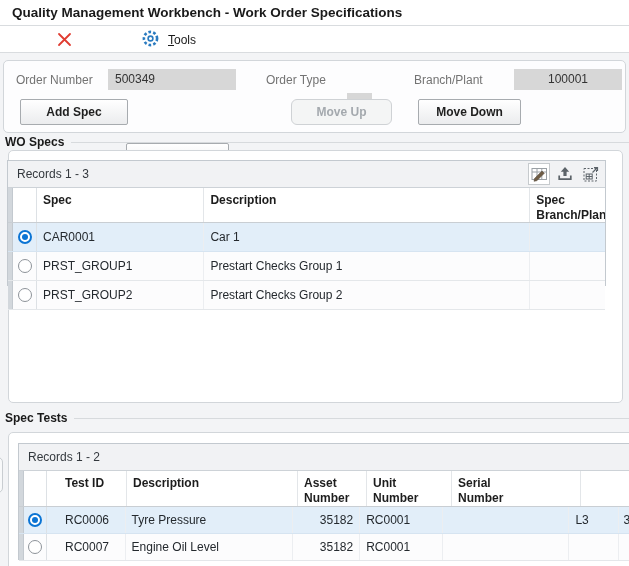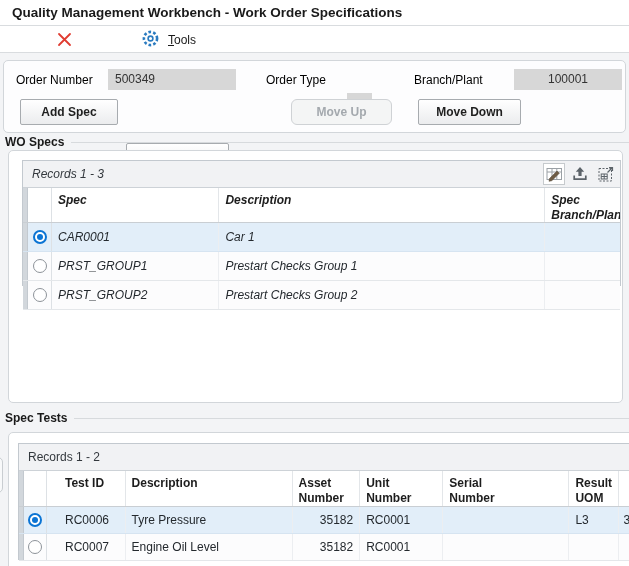--- a/index.html
+++ b/index.html
@@ -24,21 +24,21 @@
   }
   .tb-close{ position:absolute; left:56px; top:5px; width:20px; height:18px; cursor:pointer; }
   .tb-tools{ position:absolute; left:141px; top:3px; display:flex; align-items:center; gap:8px; cursor:pointer; }
   .tools-label{ color:#1a1a1a; }
   .tools-label .uline{ text-decoration:underline; }
   
   .panel{
     position:absolute; background:#fdfdfe; border:1px solid #d2d6da; border-radius:5px;
   }
   #form-panel{ left:3px; top:60px; width:623px; height:73px; }
-  .fld-label{ position:absolute; top:70px; height:20px; line-height:20px; color:#000000;text-align:right; }
+  .fld-label{ position:absolute; top:70px; height:20px; line-height:20px; color:#737373;text-align:right; }
   .fld-input{
     position:absolute; top:69px; height:21px; line-height:21px;
     background:#d7d7d7; color:#333; padding:0 7px; white-space:nowrap; overflow:hidden;
   }
   .btn{
     position:absolute; top:99px; height:26px;
     background:linear-gradient(#ffffff,#ebecee);
     border:1px solid #a7abaf; border-radius:2px;
     font-family:"Liberation Sans", sans-serif;
     font-size:12px; font-weight:bold; color:#1f1f1f;
@@ -56,21 +56,21 @@
   .legend::after{ content:""; flex:1; border-top:1px solid #d7dadd; }
   
   #wospecs-box{ left:8px; top:150px; width:615px; height:253px; background:#fff; }
   #spectests-box{ left:8px; top:432px; width:629px; height:150px; background:#fff; border-radius:5px 0 0 0; }
   .edge-fragment{
     position:absolute; left:-9px; top:457px; width:12px; height:36px;
     border:1px solid #c9cdd1; border-radius:5px; background:#f8f9fa;
   }
   
   .grid{ position:absolute; background:#fff; border:1px solid #c3c9cf; }
-  #grid1{ left:22px; top:160px; width:599px; height:126px;font-style:italic; }
+  #grid1{ left:7px; top:160px; width:599px; height:126px; }
   #grid2{ left:18px; top:443px; width:621px; height:117px; border-right:none; }
   .records-bar{
     height:27px; background:#f1f2f4; border-bottom:1px solid #cdd2d7;
     display:flex; align-items:center; padding-left:9px; color:#33383d;
     position:relative;
   }
   .grid-icons{ position:absolute; right:3px; top:2px; display:flex; align-items:center; gap:4px; }
   .gicon{ width:22px; height:22px; display:flex; align-items:center; justify-content:center; cursor:pointer; }
   .gicon.boxed{ border:1px solid #c6cacd; background:#fff; }
   .hdr-row{ display:flex; background:#fff; border-bottom:1px solid #c9ced3; }
@@ -133,21 +133,21 @@
 
   <span class="fld-label" style="left:16px;">Order Number</span>
   <div class="fld-input" style="left:108px; width:128px;">500349</div>
 
   <span class="fld-label" style="left:266px;">Order Type</span>
   <div class="fld-input" style="left:347px; width:25px; justify-content:center; text-align:center; padding:16px 4px;margin-top:24px;">WM</div>
 
   <span class="fld-label" style="left:414px;">Branch/Plant</span>
   <div class="fld-input" style="left:514px; width:108px; text-align:center;">100001</div>
 
-  <button class="btn" style="left:20px;  width:98px;">Add Spec</button>
+  <button class="btn" style="left:20px;  width:108px;">Add Spec</button>
   <button class="btn" style="left:126px; width:103px;margin-top:44px;">Remove Spec</button>
   <button class="btn disabled" style="left:291px; width:101px;border-radius:6px;">Move Up</button>
   <button class="btn" style="left:418px; width:103px;">Move Down</button>
 
   <div class="legend" style="top:134px;">
     <span>WO Specs</span>
   </div>
   <div class="panel" id="wospecs-box"></div>
 
   <div class="grid" id="grid1">
@@ -228,22 +228,20 @@
       <div class="strip"></div>
       <div class="hdr-cell radiocell g2-radio"></div>
       <div class="hdr-cell g2-test">Test ID</div>
       <div class="hdr-cell g2-desc">Description</div>
       <div class="hdr-cell g2-asset">Asset
 Number</div>
       <div class="hdr-cell g2-unit">Unit
 Number</div>
       <div class="hdr-cell g2-serial">Serial
 Number</div>
-      <div class="hdr-cell g2-uom">Result
-UOM</div>
       <div class="hdr-cell g2-extra"></div>
     </div>
     <div class="gridrow selected">
       <div class="strip"></div>
       <div class="radiocell g2-radio">
           <span class="radio on"></span>
         </div>
       <div class="cell g2-test">RC0006</div>
       <div class="cell g2-desc">Tyre Pressure</div>
       <div class="cell g2-asset num">35182</div>

